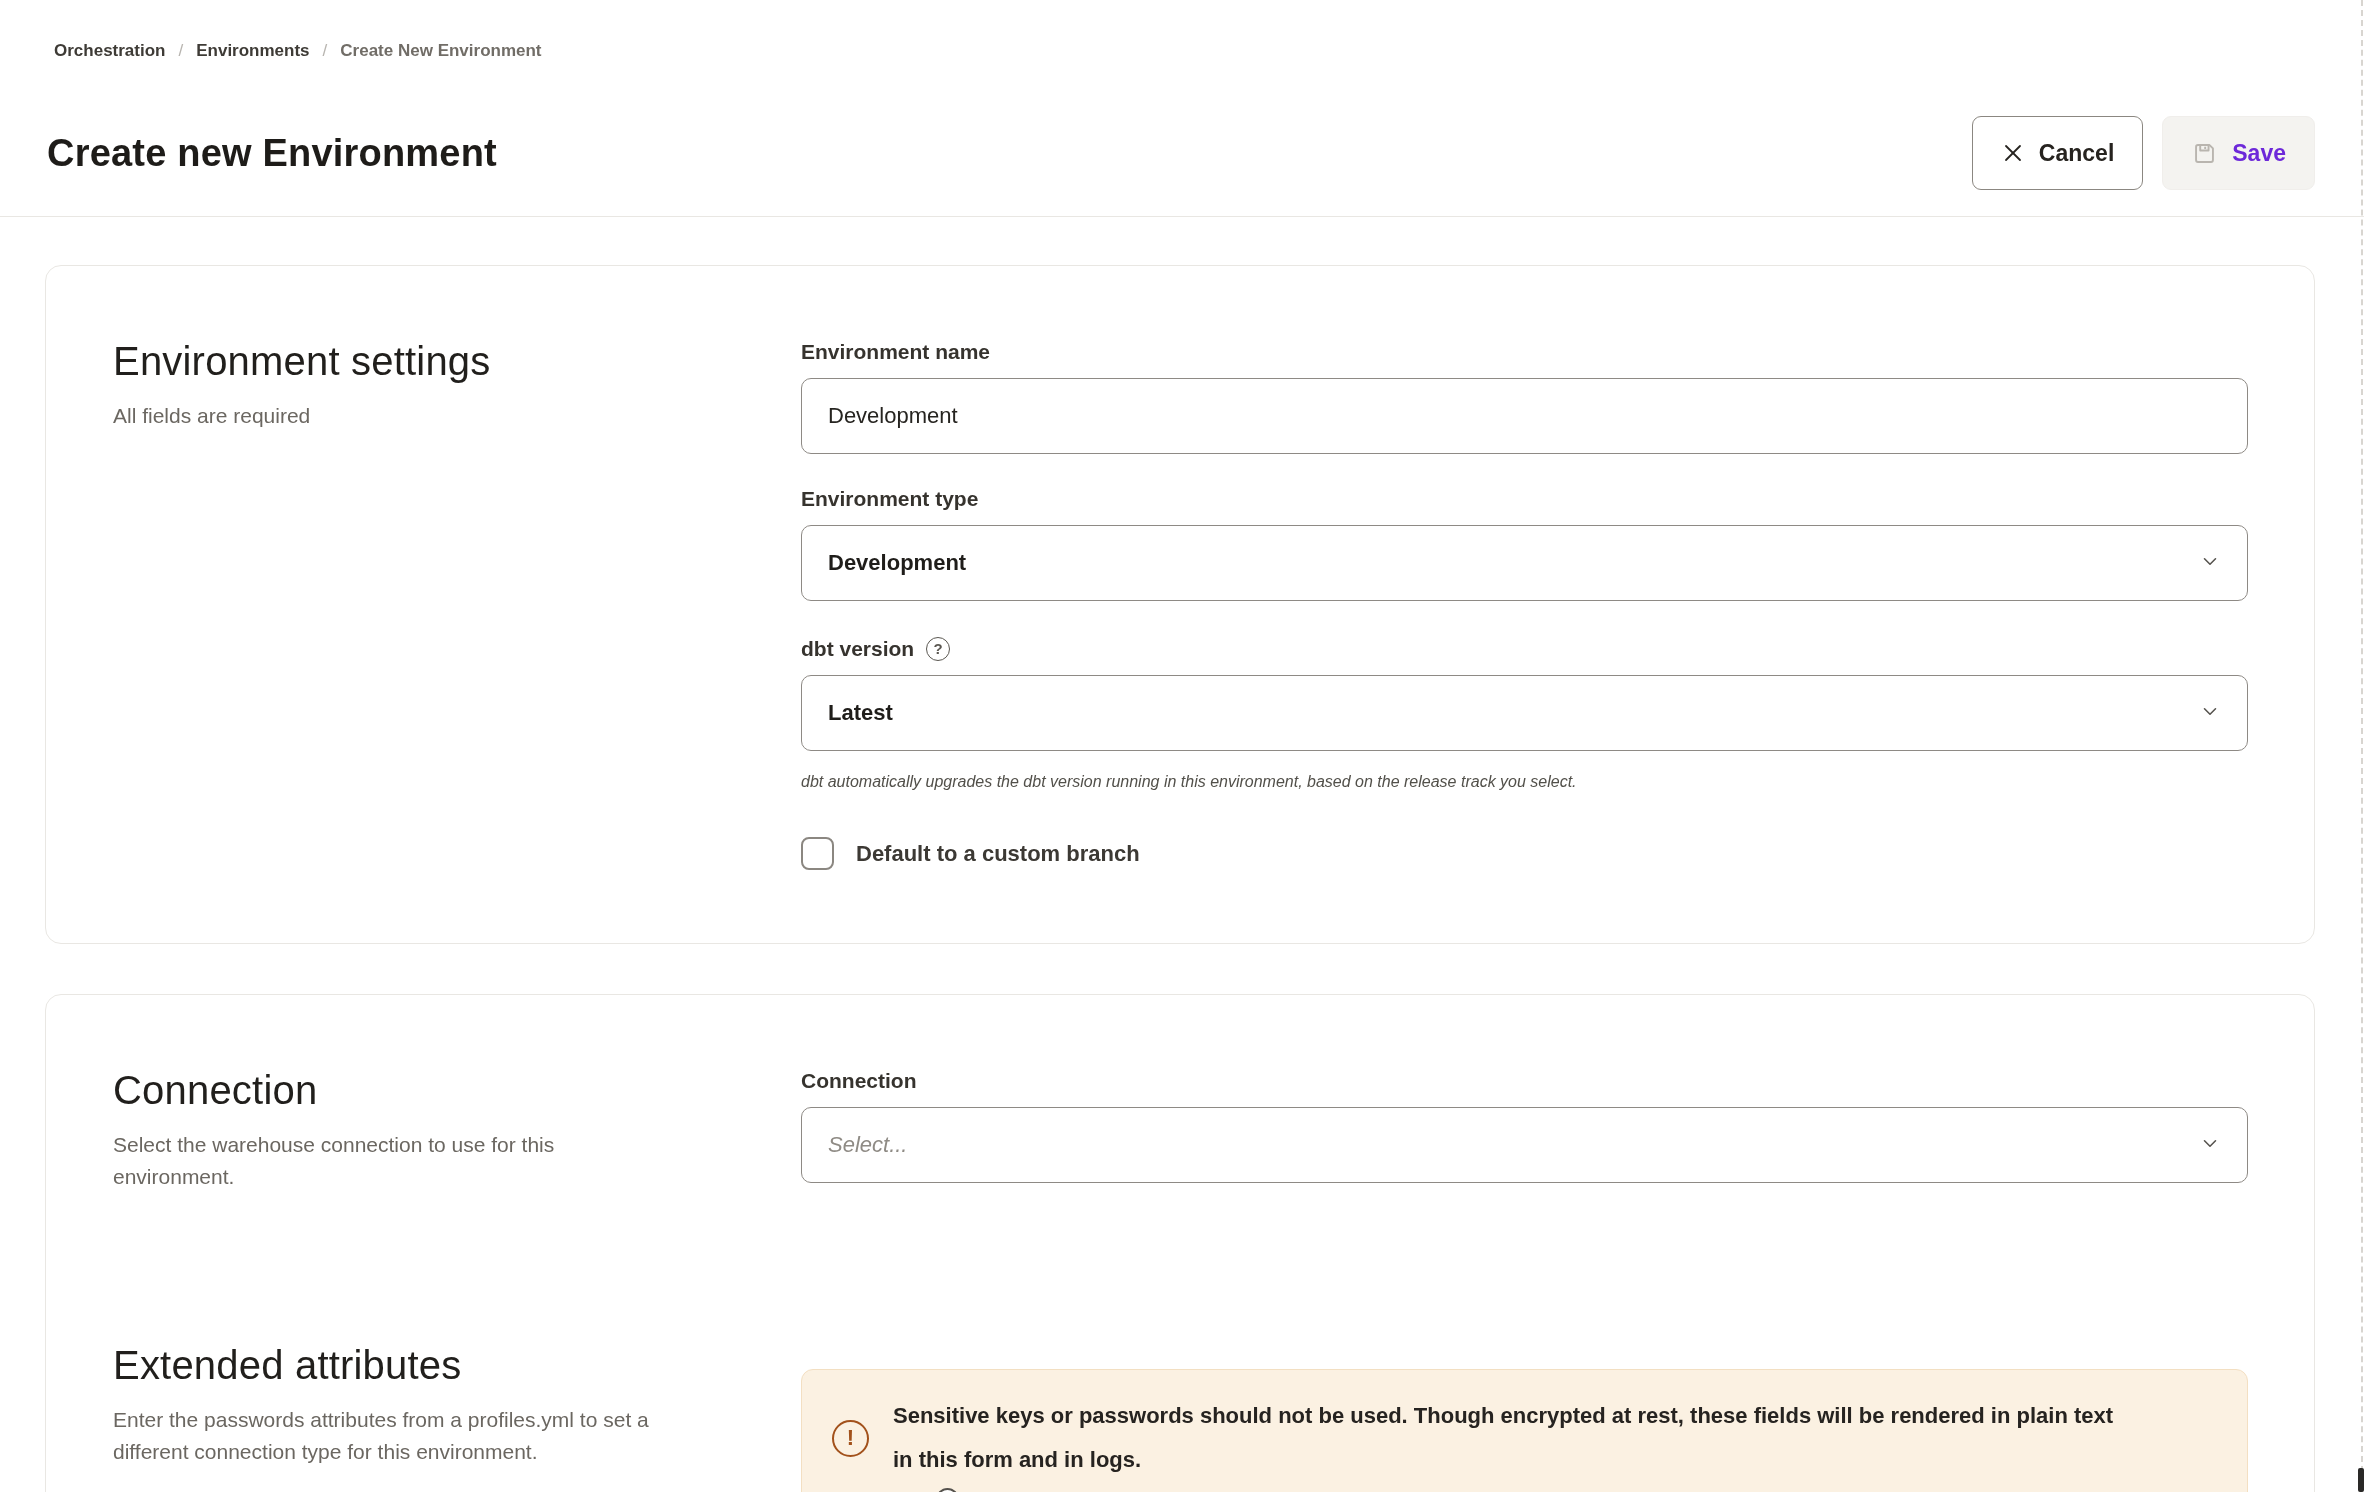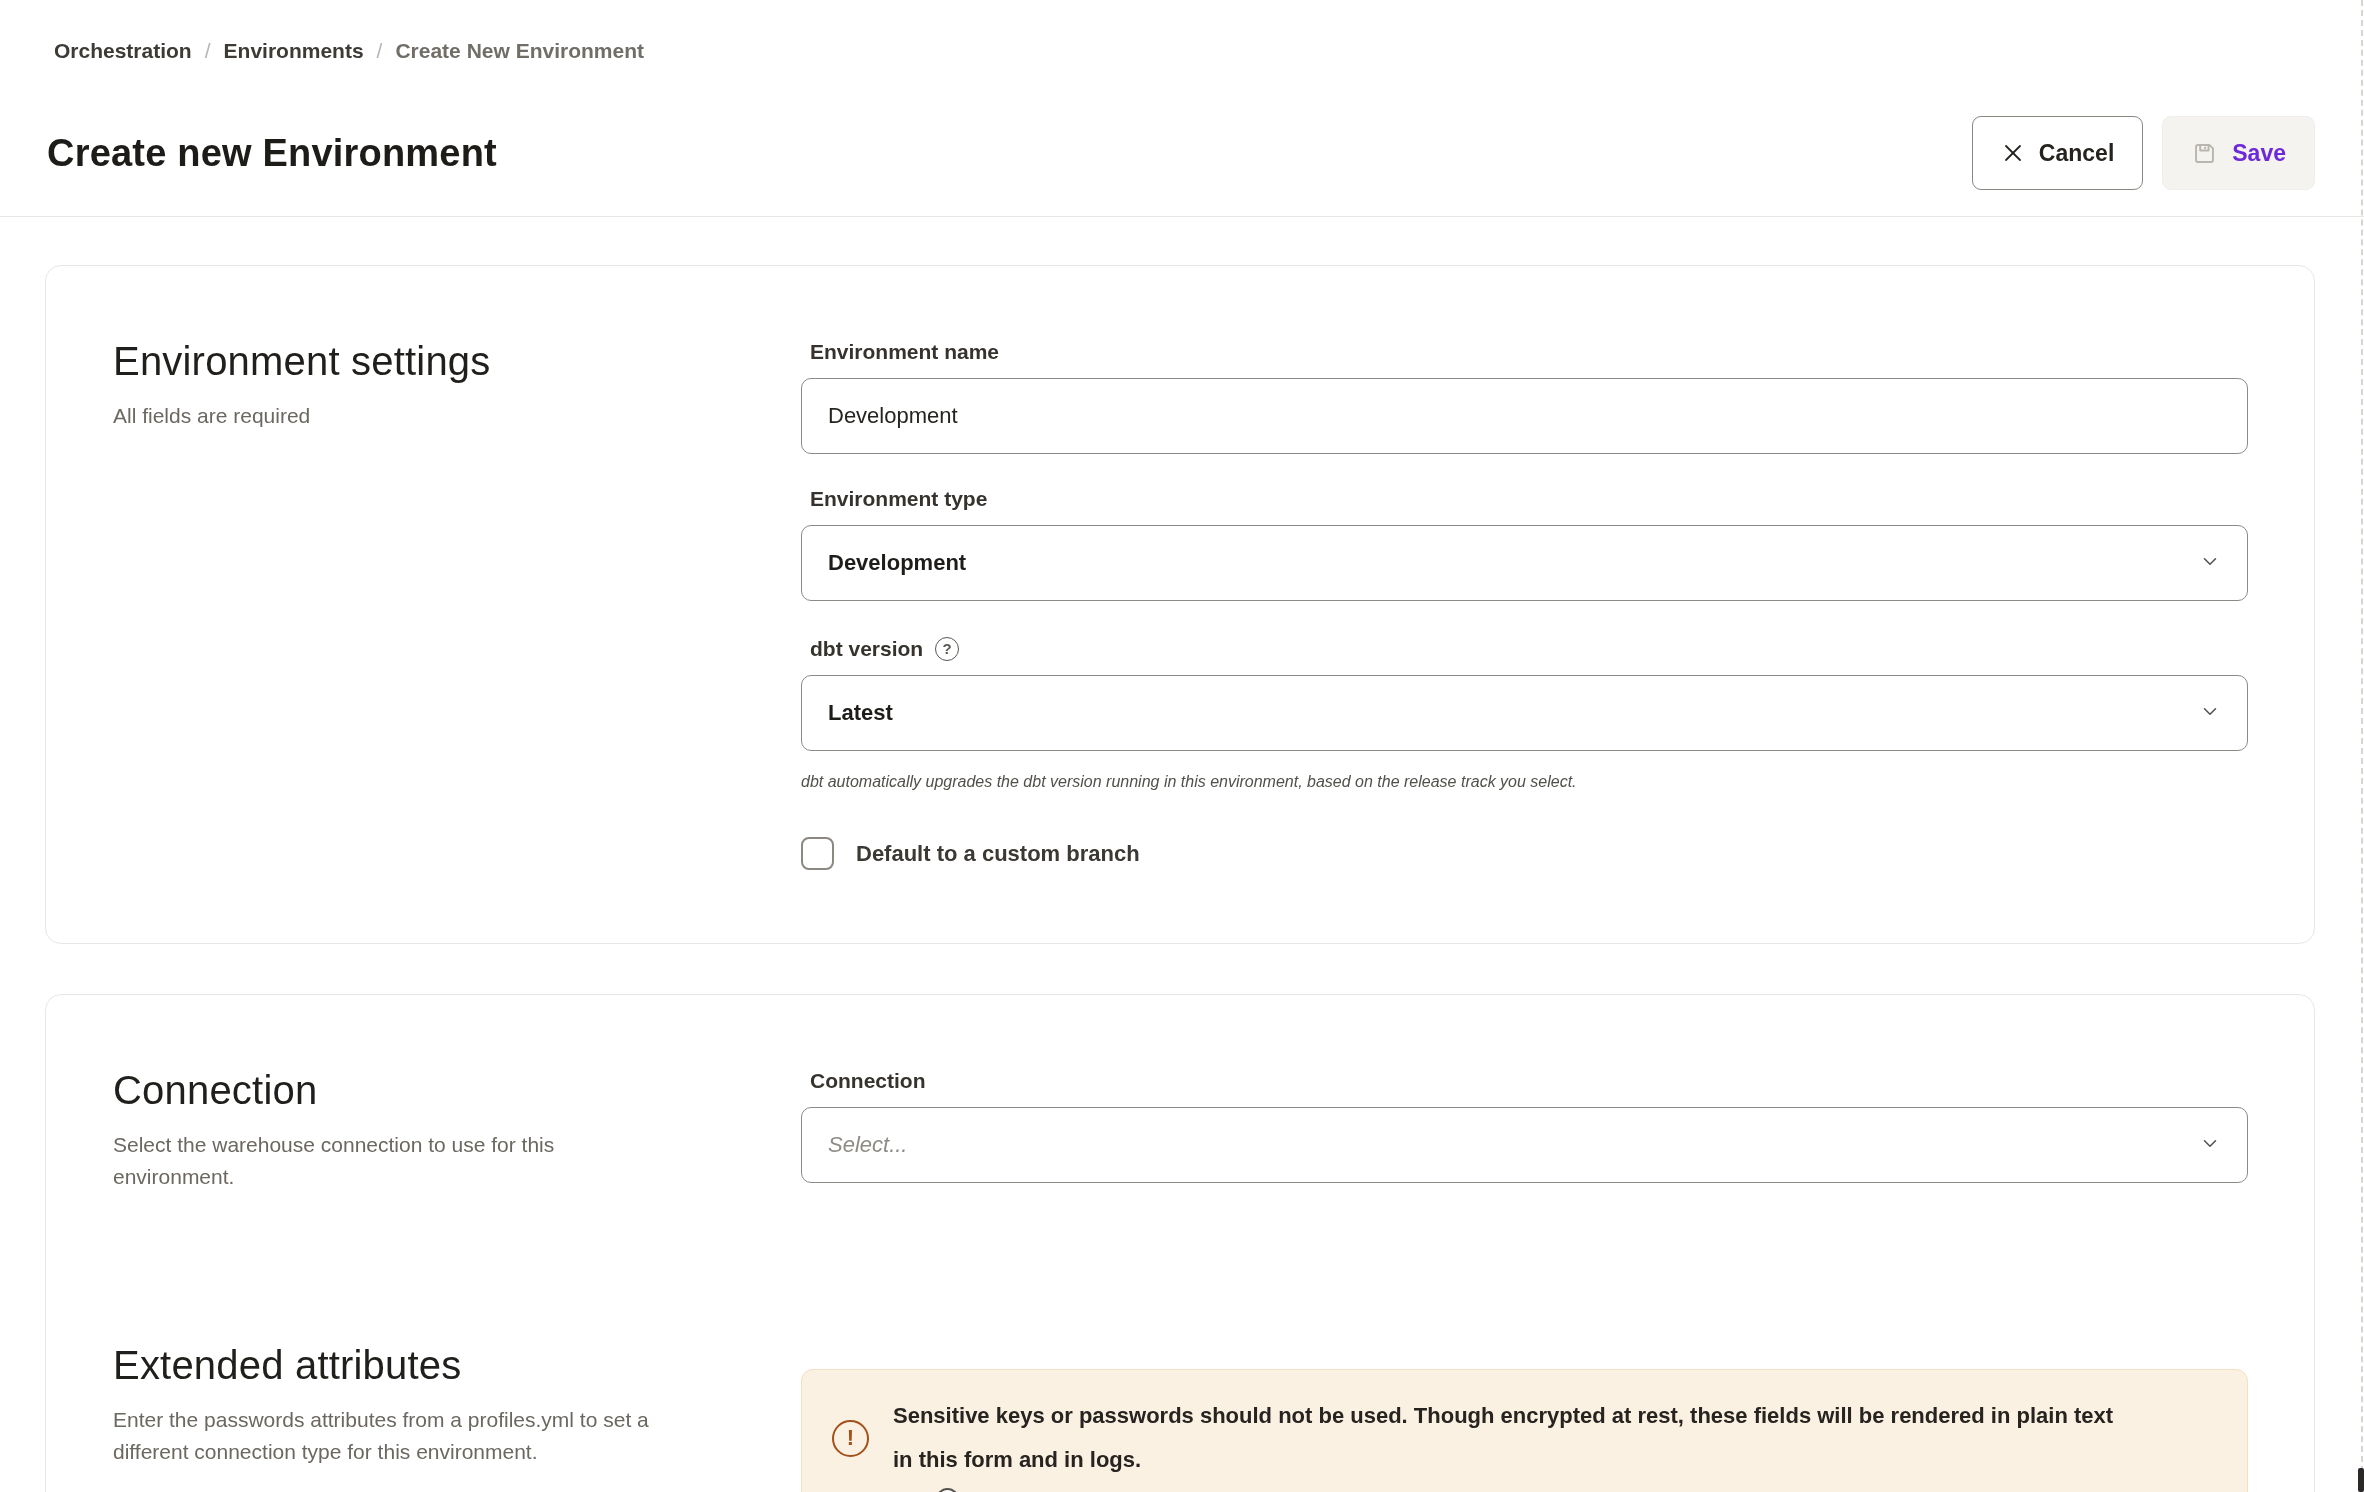--- a/index.html
+++ b/index.html
@@ -9,21 +9,21 @@
     width: 2364px;
     height: 1492px;
     background: #ffffff;
     overflow: hidden;
     font-family: "Liberation Sans", sans-serif;
     color: #211F1C;
   }
 
   
   .topbar { padding: 38px 49px 0 54px; }
-  .breadcrumb { display: flex; align-items: center; gap: 13px; font-size: 21px; font-weight: bold; line-height: 26px; }
+  .breadcrumb { display: flex; align-items: center; gap: 13px; font-size: 17px; font-weight: bold; line-height: 26px; }
   .crumb-link { color: #3E3B36; cursor: pointer; }
   .crumb-sep { color: #B8B5B0; font-weight: normal; }
   .crumb-current { color: #716D67; }
 
   .header-row {
     display: flex; justify-content: space-between; align-items: center;
     padding: 50px 49px 0 47px;
     height: 128px;
   }
   .page-title { font-size: 38px; font-weight: bold; color: #1E1C19; letter-spacing: 0.2px; }
@@ -60,21 +60,21 @@
 
   .section-heading { font-size: 40px; font-weight: normal; color: #211F1C; letter-spacing: 0.2px; }
   .section-sub { margin-top: 16px; font-size: 21px; line-height: 32px; color: #6B6761; }
   .w560 { max-width: 560px; }
   .w580 { max-width: 580px; }
 
   
   .field-label {
     display: flex; align-items: center; gap: 12px;
     font-size: 21px; font-weight: bold; color: #36332E;
-    margin-bottom: 13px; line-height: 26px; margin-left: 9px;
+    margin-bottom: 13px; line-height: 26px;
   }
   .text-input {
     width: 100%; height: 76px;
     border: 1.5px solid #8E8A85; border-radius: 10px;
     padding: 0 26px; font-size: 22px; color: #262420;
     font-family: "Liberation Sans", sans-serif;
     background: #fff; outline: none;
   }
   .select {
     display: flex; align-items: center; justify-content: space-between;

